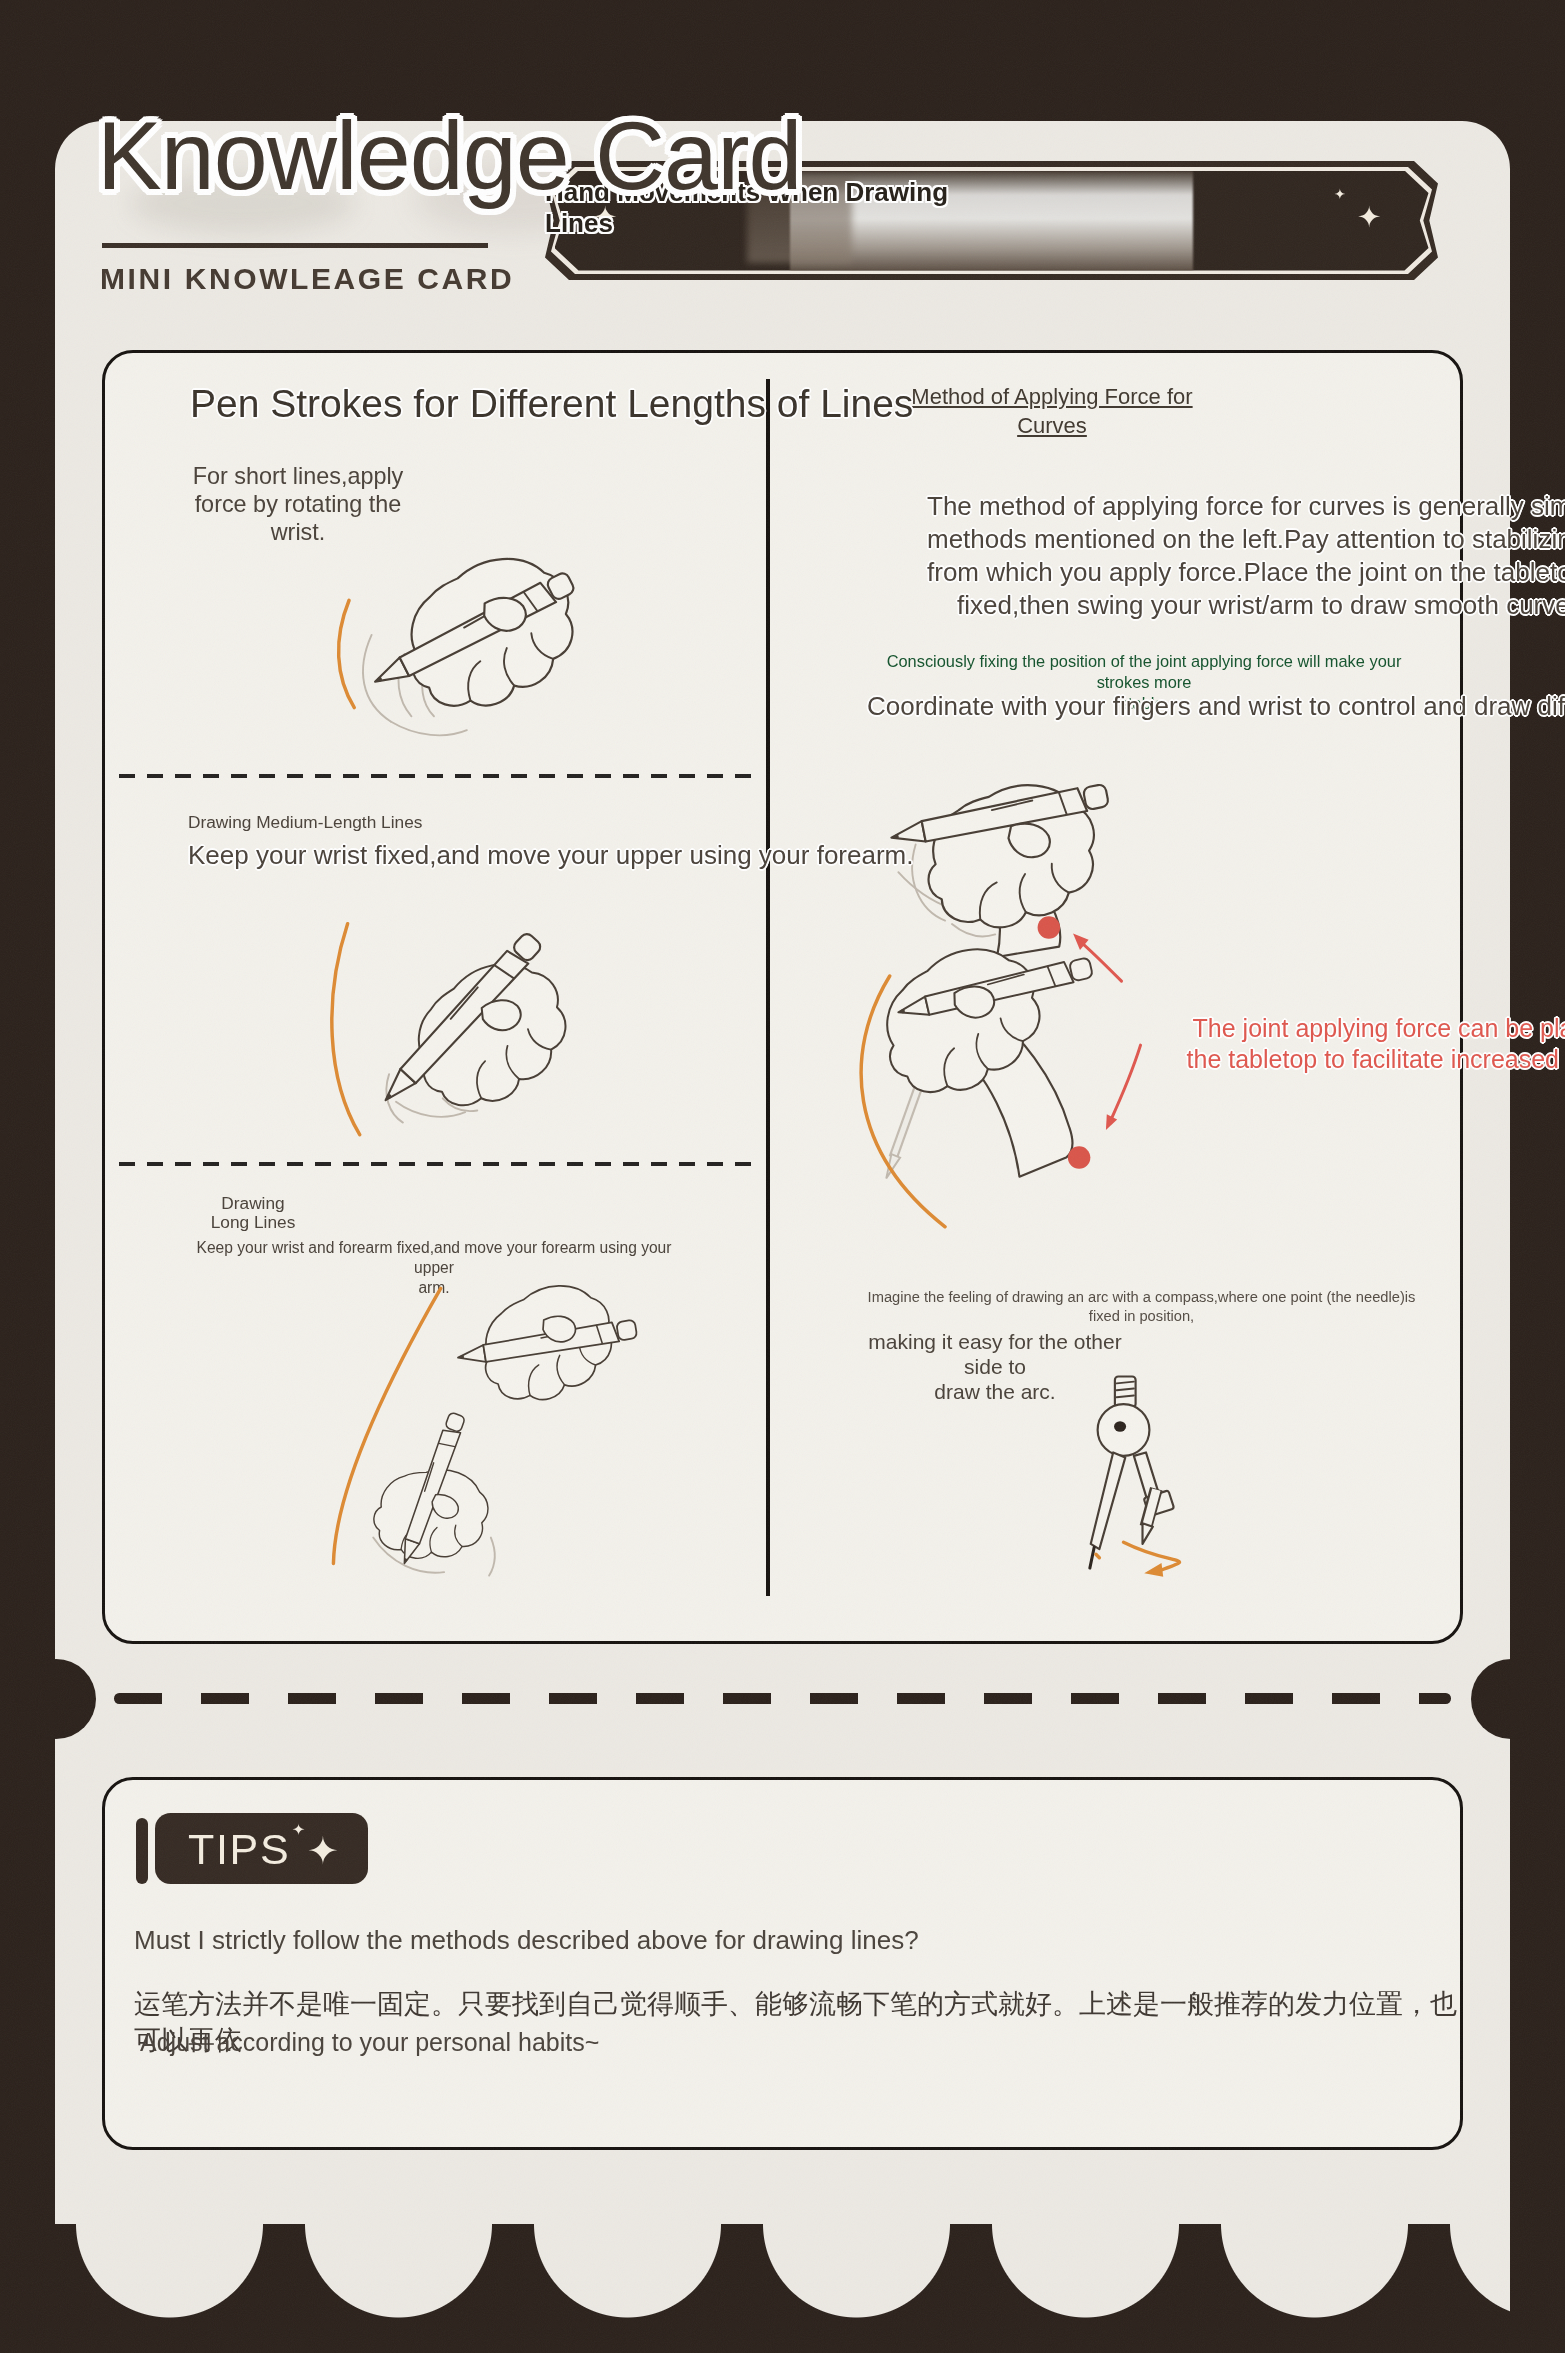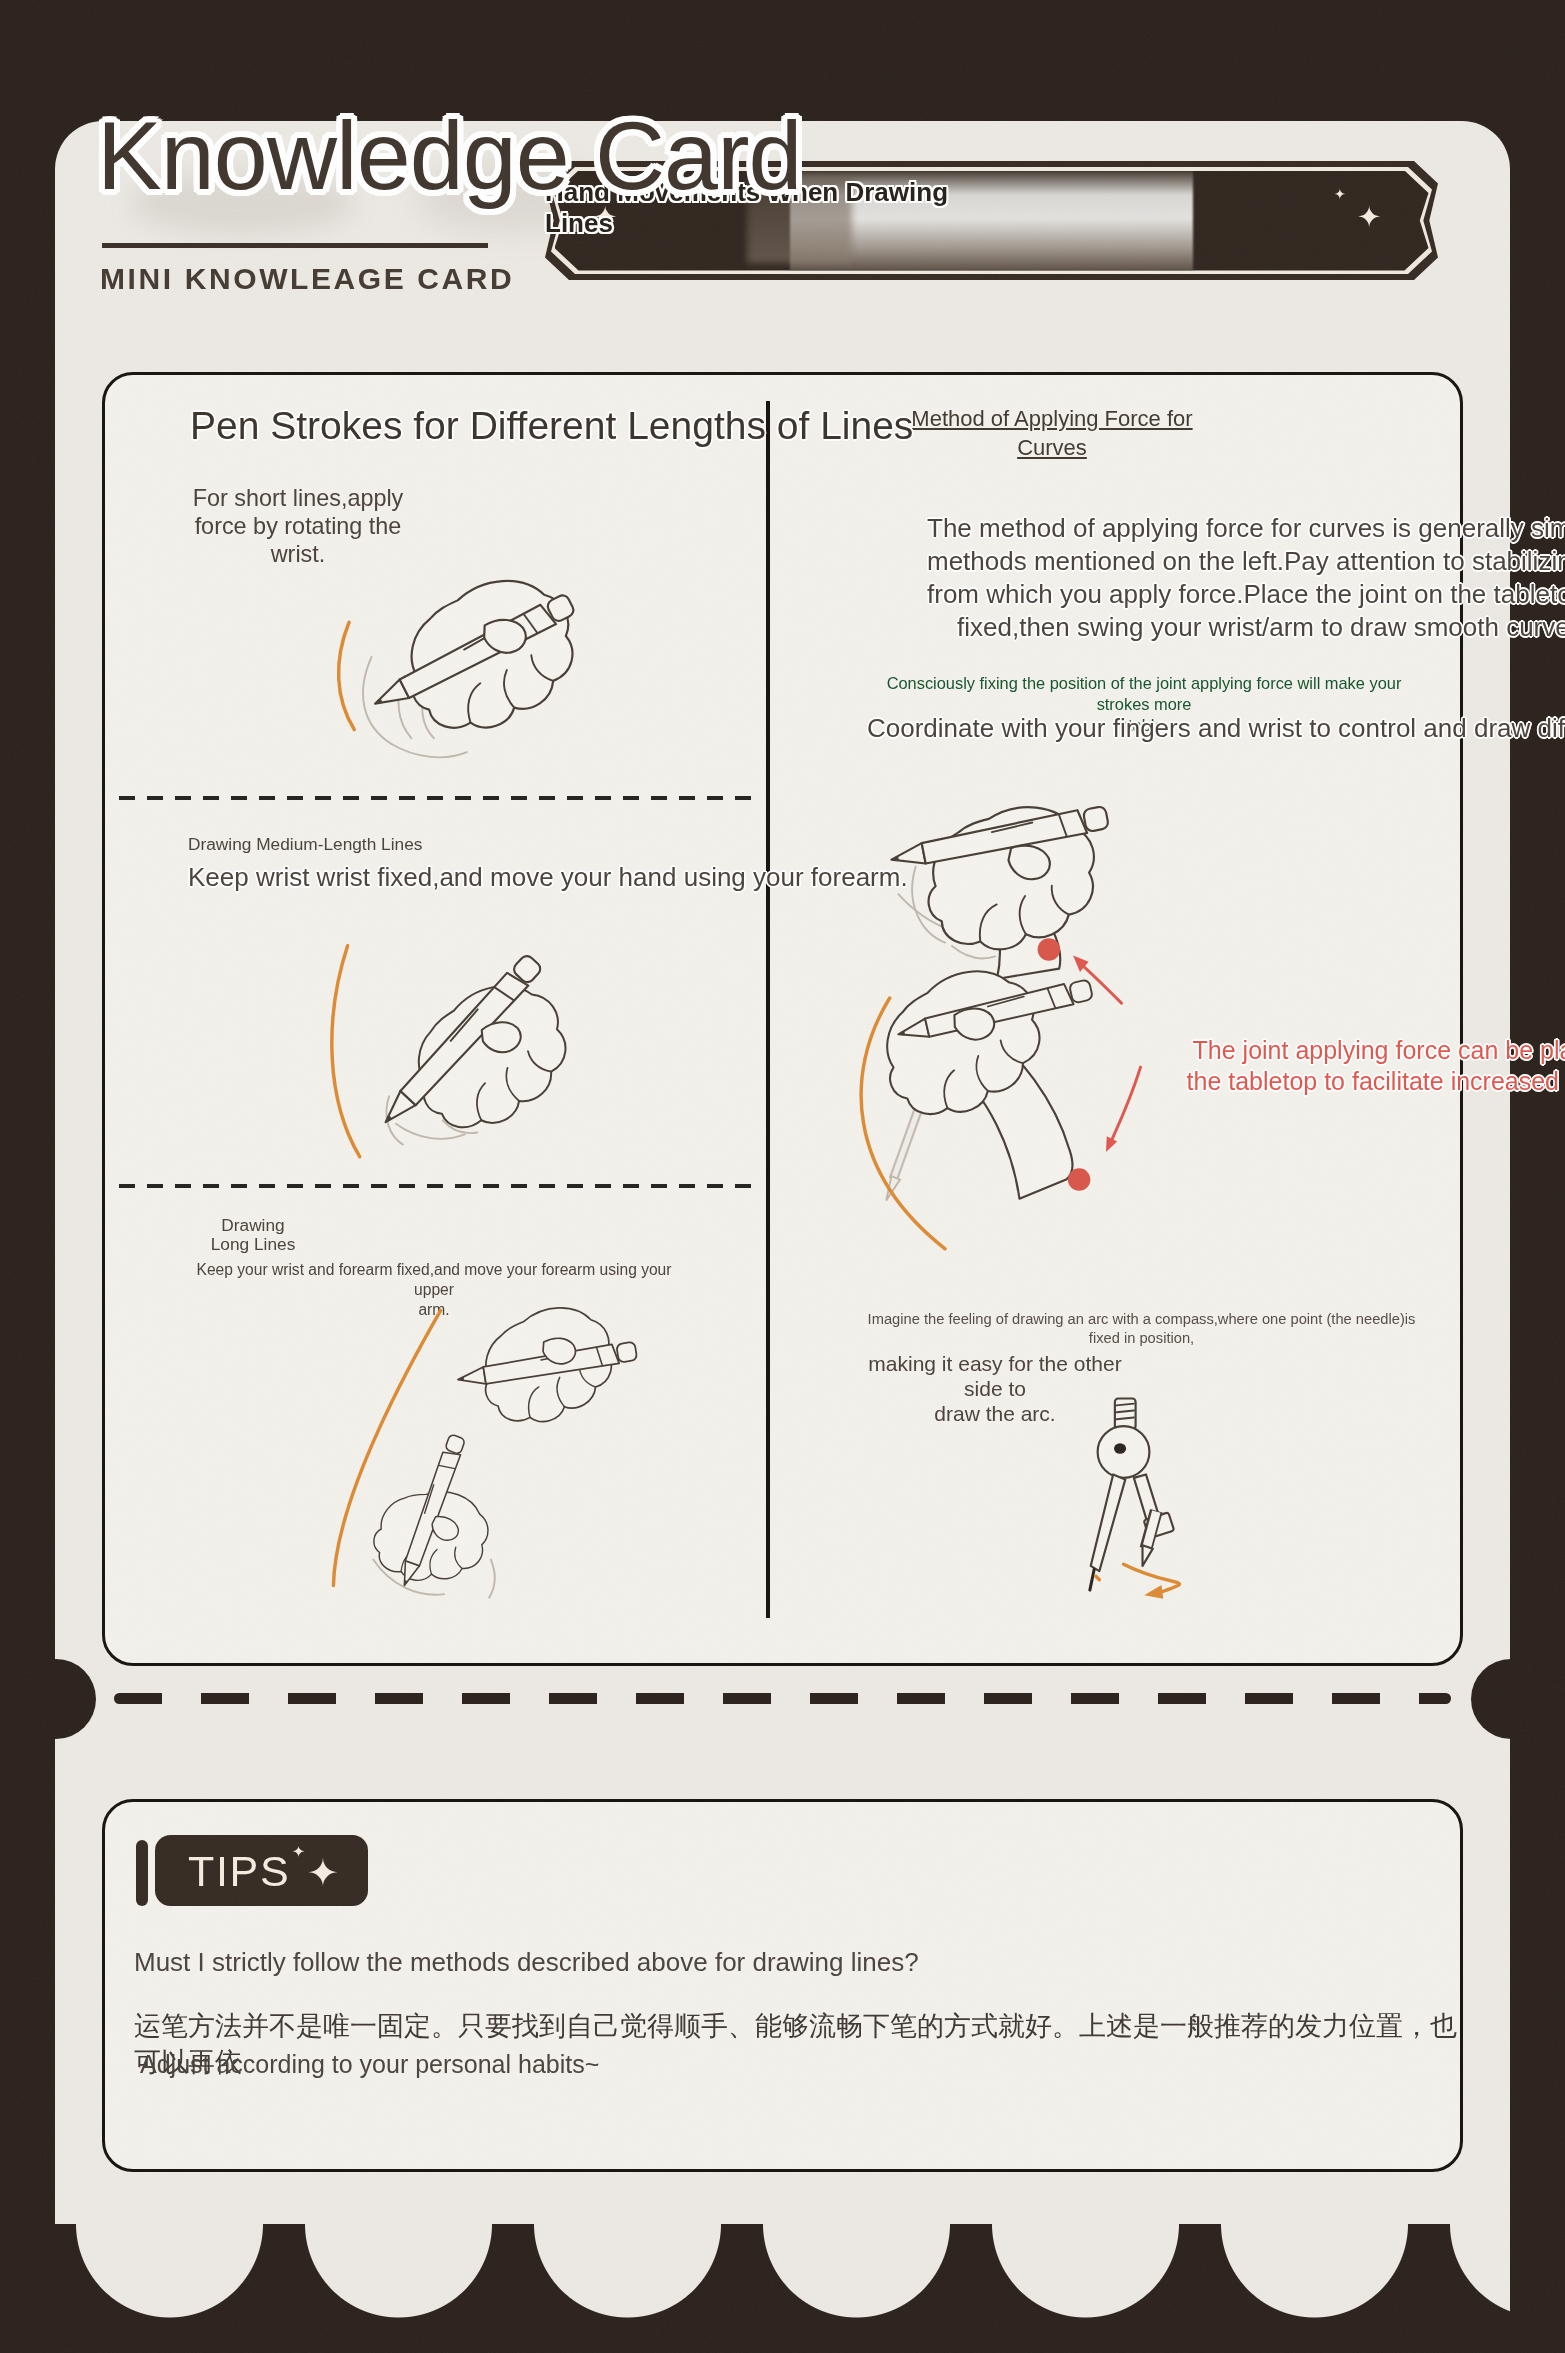--- a/index.html
+++ b/index.html
@@ -49,21 +49,21 @@
     opacity:.92;filter:blur(0.9px);}
   #banner-photo2{position:absolute;left:22%;top:8%;width:12%;height:84%;
     background:linear-gradient(180deg,#5a4c40,#8a7c6e);opacity:.55;filter:blur(3.5px);}
   .sparkle{position:absolute;color:#f3ecdf;line-height:1;}
   #banner-text{position:absolute;left:0;top:15.6px;width:100%;text-align:left;
     font-size:26px;font-weight:700;line-height:31px;color:#262019;
     text-shadow:2.2px 0 0 #fff,-2.2px 0 0 #fff,0 2.2px 0 #fff,0 -2.2px 0 #fff,
       1.7px 1.7px 0 #fff,1.7px -1.7px 0 #fff,-1.7px 1.7px 0 #fff,-1.7px -1.7px 0 #fff;}
 
   
-  .panel{background:#f3f1eb;border:3.5px solid #16120f;border-radius:31px;margin-top:22px;}
+  .panel{background:#f3f1eb;border:3.5px solid #16120f;border-radius:31px;}
   #card-lines{left:102px;top:350px;width:1355px;height:1288px;z-index:3;}
   #card-tips{left:102px;top:1777px;width:1355px;height:367px;z-index:3;}
   .halo{text-shadow:1.7px 0 0 #fff,-1.7px 0 0 #fff,0 1.7px 0 #fff,0 -1.7px 0 #fff,
     1.3px 1.3px 0 #fff,1.3px -1.3px 0 #fff,-1.3px 1.3px 0 #fff,-1.3px -1.3px 0 #fff;}
 
   #card1-title{left:85px;top:29px;font-size:39px;color:#3a332b;white-space:pre;z-index:3;}
   #card1-divider{left:661px;top:26px;width:3.5px;height:1217px;background:#16120f;}
   #curves-title{left:765px;top:29px;width:364px;font-size:22px;line-height:29px;color:#40382f;text-decoration:underline;}
 
   #short-caption{left:76px;top:109px;width:234px;font-size:23.4px;line-height:28px;color:#4a423a;}
@@ -176,21 +176,21 @@
     <path class="ghost" d="M134,162 C124,184 128,208 142,222"></path>
     <path class="orange" d="M44,88 C26,132 28,176 50,212"></path>
     <use href="#fist-shape" transform="translate(208,124) rotate(-6)"></use>
     <use href="#pen-shape" transform="translate(74,182) rotate(-27)"></use>
     <use href="#thumb-shape" transform="translate(208,124) rotate(-6)"></use>
   </svg>
 
   <div id="dash1" class="abs dashes"></div>
 
   <div id="medium-label" class="abs">Drawing Medium-Length Lines</div>
-  <div id="medium-caption" class="abs halo">Keep wrist wrist fixed,and move your hand using your forearm.</div>
+  <div id="medium-caption" class="abs halo">Keep your wrist fixed,and move your upper using your forearm.</div>
 
   <svg id="illus-medium" class="abs" width="294" height="260" viewBox="0 0 340 300">
     <path class="ghost" d="M96,240 C120,258 152,262 176,252"></path>
     <path class="ghost" d="M88,208 C80,232 88,254 104,264"></path>
     <path class="ghost" d="M150,236 q16,18 40,14"></path>
     <path class="orange" d="M40,34 C12,120 16,214 54,278"></path>
     <use href="#fist-shape" transform="translate(206,160) rotate(-14) scale(0.92)"></use>
     <use href="#pen-shape" transform="translate(84,238) rotate(-47)"></use>
     <use href="#thumb-shape" transform="translate(206,160) rotate(-14) scale(0.92)"></use>
   </svg>

